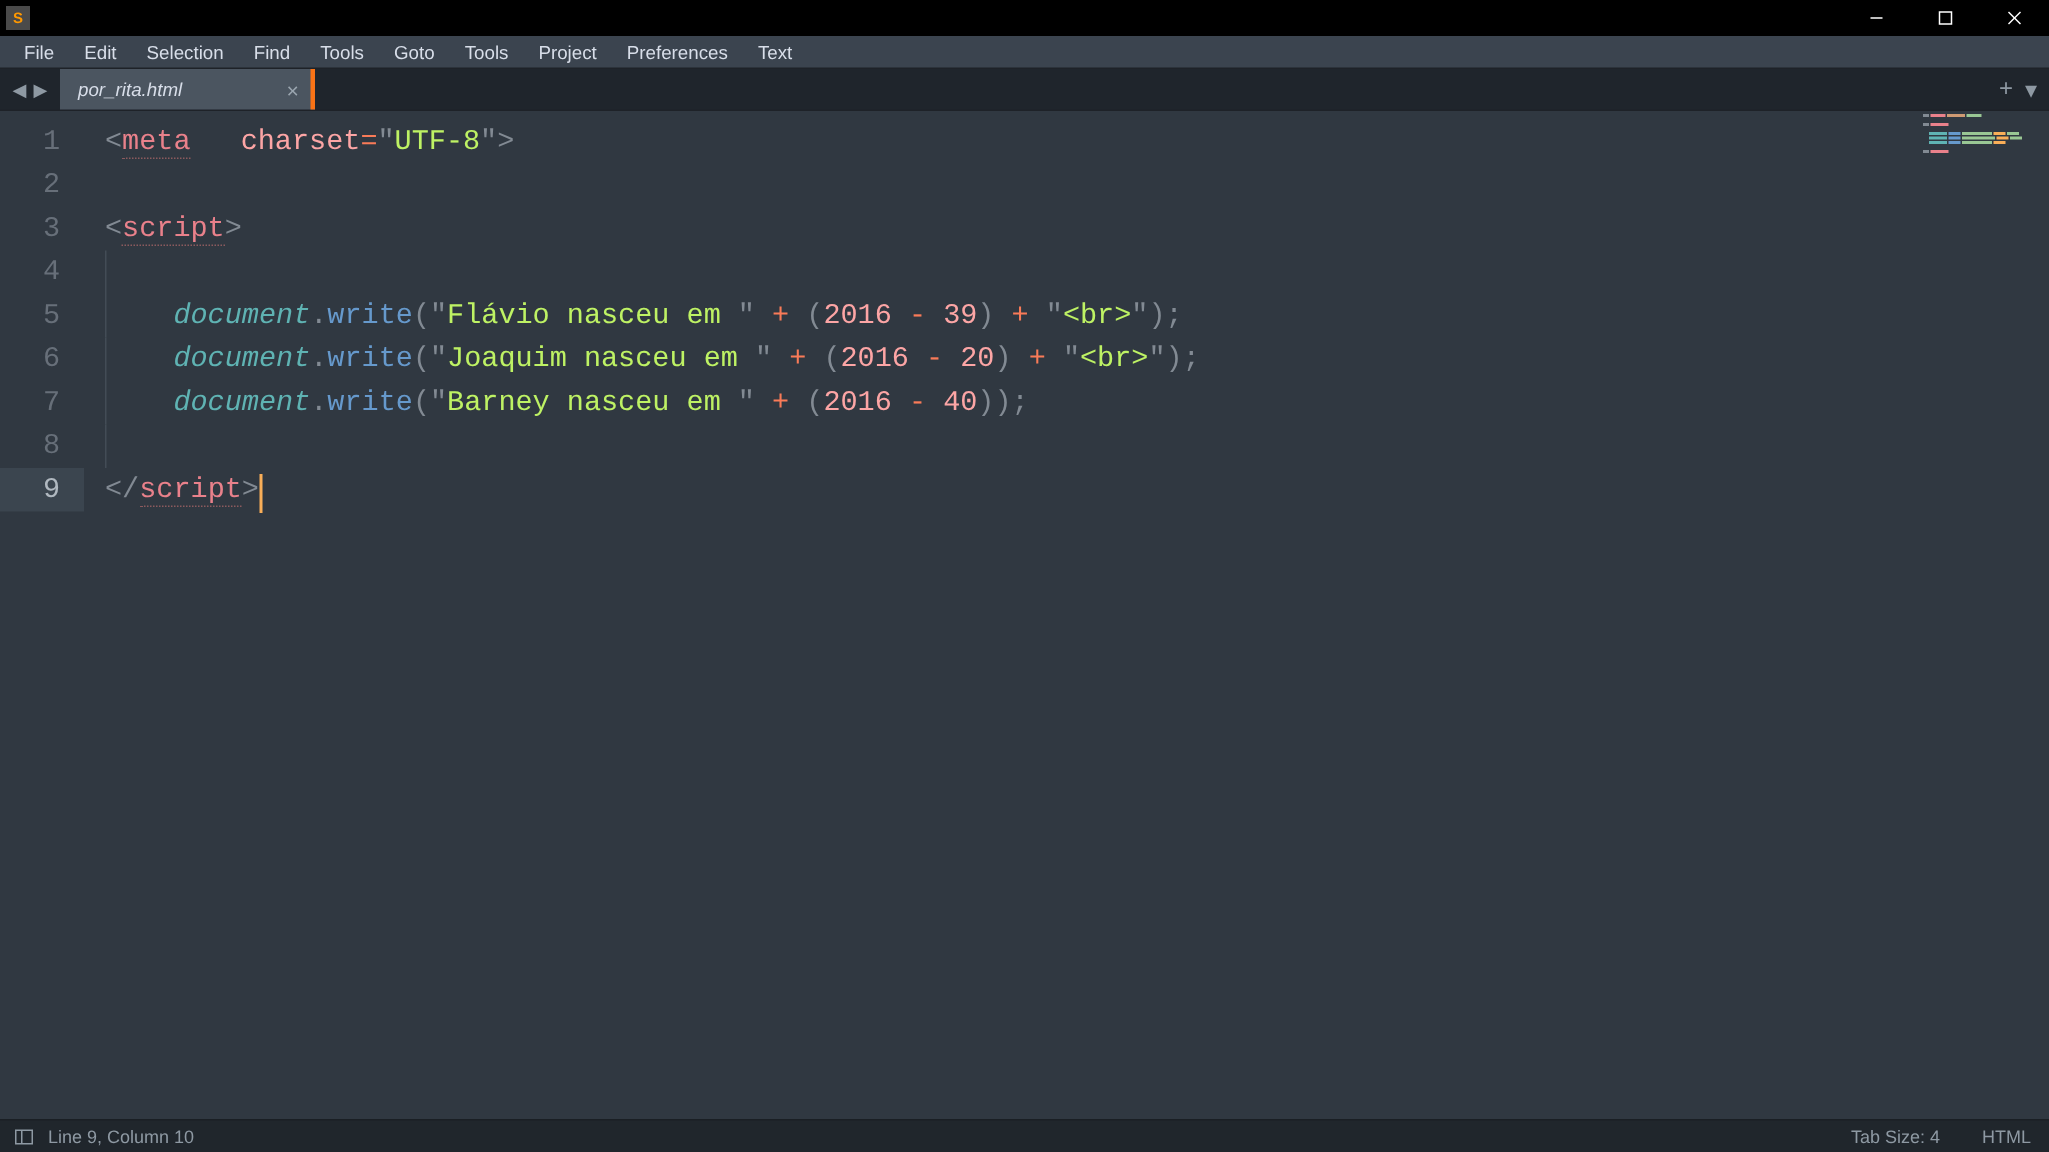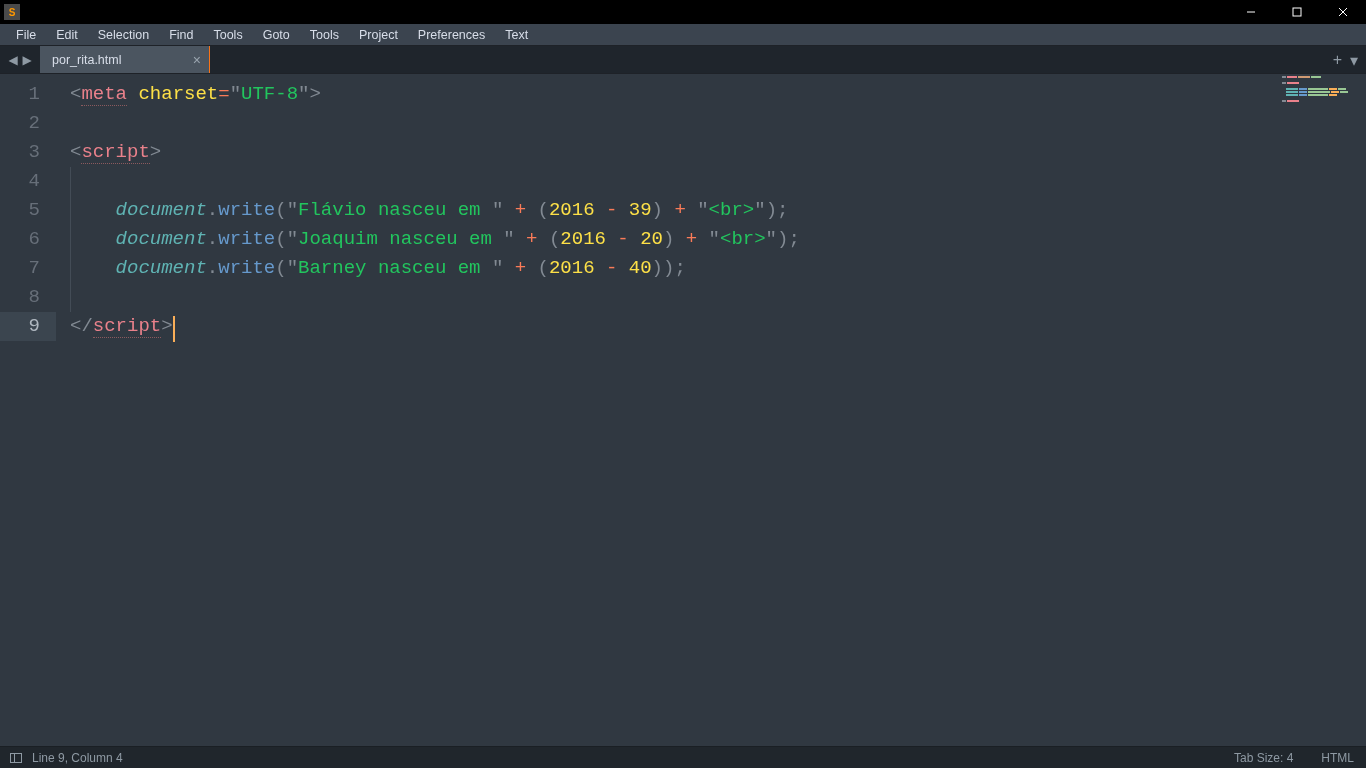--- a/index.html
+++ b/index.html
@@ -87,21 +87,22 @@
   }
   .tab {
     background: #4b5560;
     min-width: 170px;
     display: flex;
     align-items: center;
     padding: 0 12px;
     font-size: 12.5px;
     color: #d8dee9;
     position: relative;
-    border-right: 1px solid #f97316;
+    border-right: 3px solid #f97316;
+    font-style: italic;
   }
   .tab-close {
     position: absolute;
     right: 8px;
     font-size: 14px;
     color: #9aa5af;
   }
   .tabstrip-right {
     position:absolute;
     right:8px;
@@ -148,26 +149,26 @@
     font-family: Consolas, "Courier New", monospace;
     font-size: 19px;
   }
   .code-line {
     height: 29px;
     line-height: 29px;
     white-space: pre;
   }
   .t-punc { color: #828a93; }
   .t-tag  { color: #e9818b; border-bottom: 1px dotted #8b5a5e;}
-  .t-attr { color: #fde047; }
-  .t-str  { color: #22c55e; }
+  .t-attr { color: #fca5a5; margin-left: 22px; }
+  .t-str  { color: #bef264; }
   .t-obj  { color: #5fb3b3; font-style: italic; }
   .t-method { color: #6699cc; }
   .t-op   { color: #f97b58; }
-  .t-num  { color: #fde047; }
+  .t-num  { color: #fca5a5; }
 
   .indent-guide {
     display:inline-block;
     width:1px;
     height:29px;
     vertical-align:top;
     border-left:1px solid #434c56;
     margin-right:-1px;
   }
   .caret {
@@ -338,19 +339,19 @@
     <div class="mm-line">
         <span class="mm-seg" style="width:4px;background:#828a93"></span>
         <span class="mm-seg" style="width:12px;background:#e9818b"></span>
       </div>
   </div>
 </div>
 
 <div class="statusbar">
   <div class="status-left">
     <span class="panel-icon"></span>
-    <span>Line 9, Column 4</span>
+    <span>Line 9, Column 10</span>
   </div>
   <div class="status-right">
     <span>Tab Size: 4</span>
     <span>HTML</span>
   </div>
 </div>
 
 </body></html>

